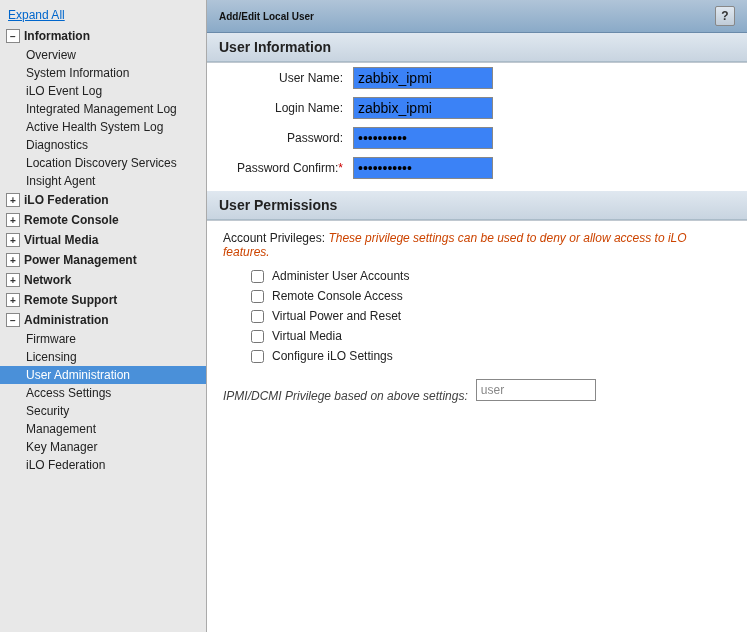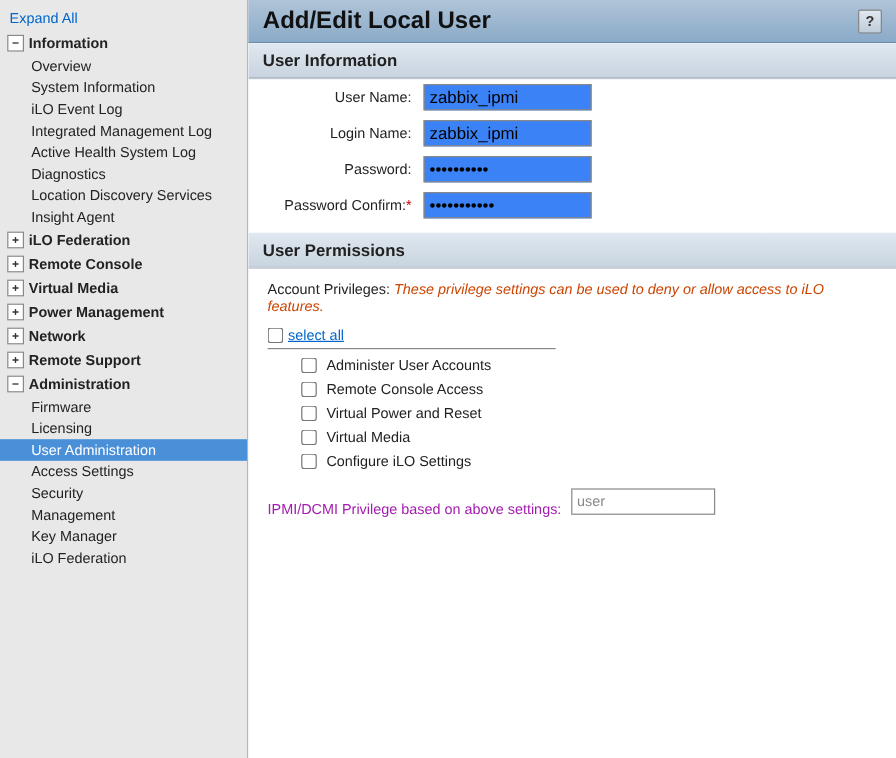--- a/index.html
+++ b/index.html
@@ -12,20 +12,21 @@
       background: #e8e8e8;
       border-right: 1px solid #aaa;
       height: 632px;
       overflow-y: auto;
       padding: 4px 0;
     }
     .sidebar-expand-all {
       color: #0066cc;
       padding: 4px 8px;
       cursor: pointer;
+      text-decoration: underline;
     }
     .sidebar-section-header {
       display: flex;
       align-items: center;
       padding: 3px 6px;
       cursor: pointer;
       font-weight: bold;
       color: #222;
     }
     .sidebar-section-header .toggle-icon {
@@ -63,21 +64,21 @@
     
     .main-header {
       background: linear-gradient(to bottom, #b0c4d8, #8aaac8);
       padding: 6px 12px;
       display: flex;
       align-items: center;
       justify-content: space-between;
       border-bottom: 1px solid #6a8aaa;
     }
     .main-header-title {
-      font-size: 20px;
+      font-size: 10px;
       font-weight: bold;
       color: #111;
     }
     .help-btn {
       width: 20px;
       height: 20px;
       background: linear-gradient(to bottom, #e0e8f0, #c0ccd8);
       border: 1px solid #888;
       border-radius: 2px;
       display: flex;
@@ -174,22 +175,23 @@
     .perm-row label {
       color: #222;
     }
 
     .ipmi-row {
       display: flex;
       align-items: center;
       margin-top: 14px;
     }
     .ipmi-label {
-      color: #a21caf;
+      color: #404040;
       margin-right: 8px;
+      font-style: italic;
       margin-top: 12px;
     }
     .ipmi-input {
       width: 120px;
       height: 22px;
       border: 1px solid #888;
       padding: 2px 4px;
       font-size: 12px;
       background: #fff;
       color: #888;
@@ -322,24 +324,20 @@
 
     <div class="section-header">User Permissions</div>
     <hr class="section-divider">
 
     <div class="user-permissions-section">
       <div class="privileges-desc">
         <span>Account Privileges:</span>
         <em>These privilege settings can be used to deny or allow access to iLO features.</em>
       </div>
 
-      <div class="select-all-row">
-        <input type="checkbox" id="chk-select-all" style="">
-        <label for="chk-select-all">select all</label>
-      </div>
 
       <div class="perm-row">
         <input type="checkbox" id="chk-administer" style="">
         <label for="chk-administer">Administer User Accounts</label>
       </div>
 
       <div class="perm-row">
         <input type="checkbox" id="chk-remote-console" style="">
         <label for="chk-remote-console">Remote Console Access</label>
       </div>

